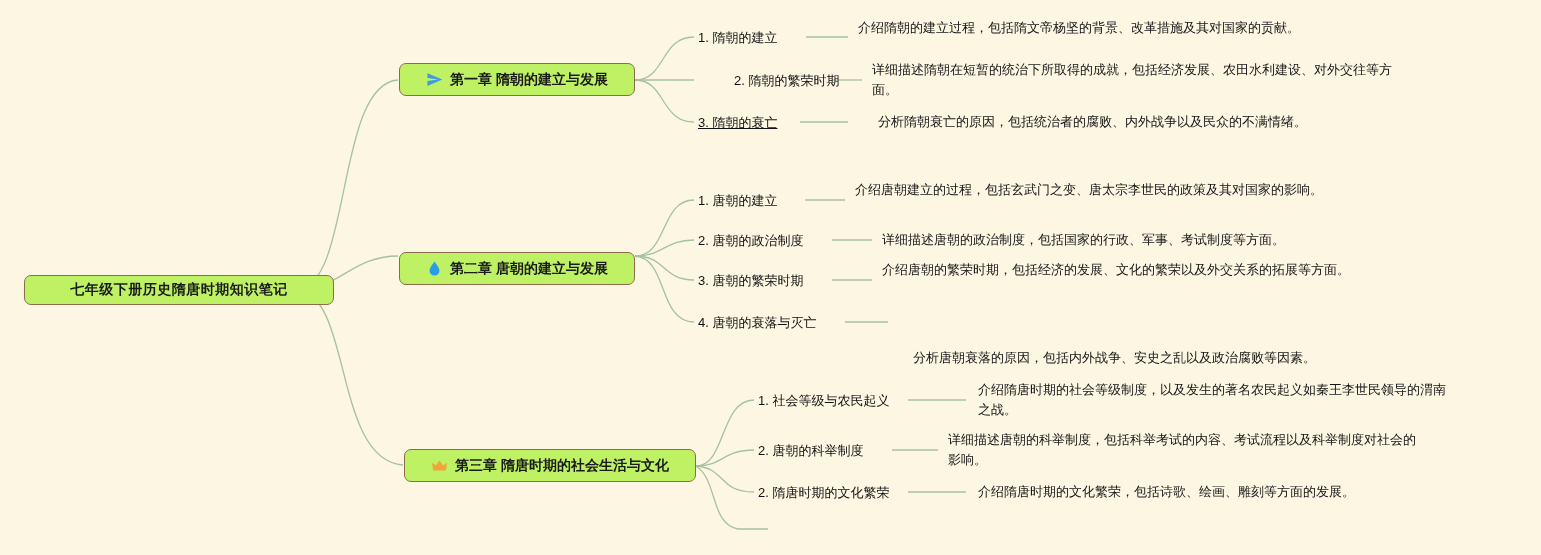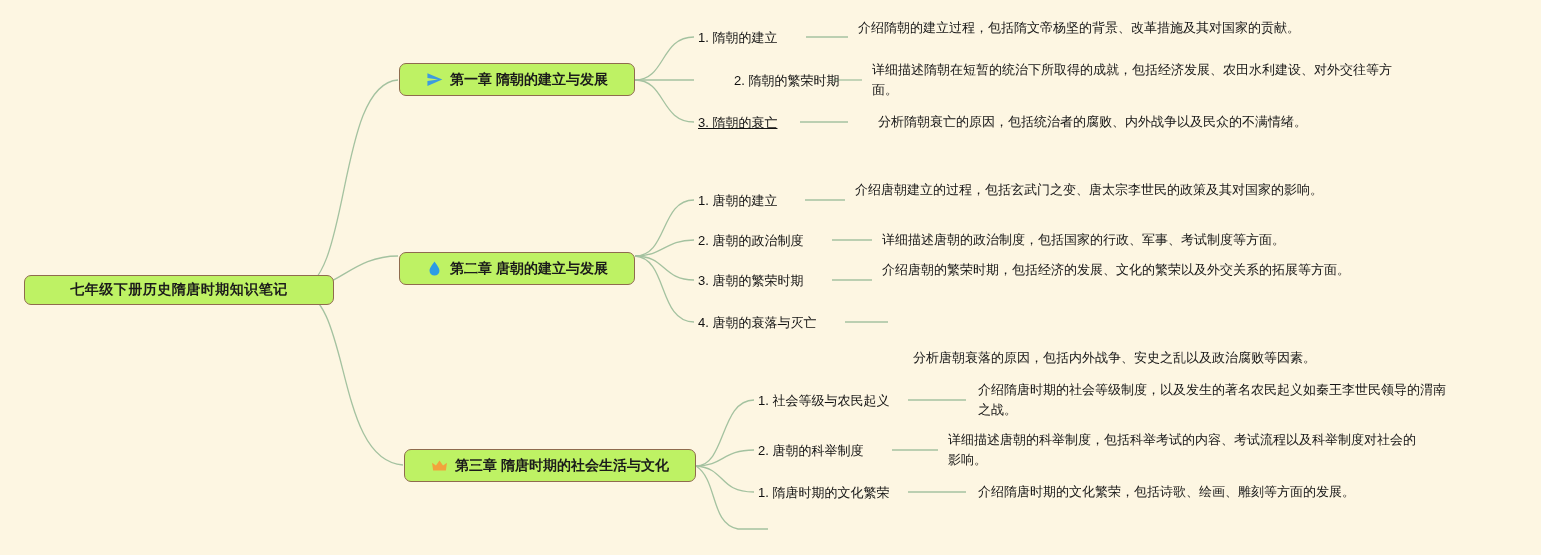--- a/index.html
+++ b/index.html
@@ -102,16 +102,16 @@
 
   <div class="label" style="left:698px;top:314px;">4. 唐朝的衰落与灭亡</div>
   <div class="desc" style="left:913px;top:312px;width:560px;margin-top:36px;">分析唐朝衰落的原因，包括内外战争、安史之乱以及政治腐败等因素。</div>
 
   <div class="label" style="left:758px;top:392px;">1. 社会等级与农民起义</div>
   <div class="desc" style="left:978px;top:380px;width:470px;">介绍隋唐时期的社会等级制度，以及发生的著名农民起义如秦王李世民领导的渭南之战。</div>
 
   <div class="label" style="left:758px;top:442px;">2. 唐朝的科举制度</div>
   <div class="desc" style="left:948px;top:430px;width:468px;">详细描述唐朝的科举制度，包括科举考试的内容、考试流程以及科举制度对社会的影响。</div>
 
-  <div class="label" style="left:758px;top:484px;">1. 隋唐时期的文化繁荣</div>
+  <div class="label" style="left:758px;top:484px;">2. 隋唐时期的文化繁荣</div>
   <div class="desc" style="left:978px;top:482px;width:560px;">介绍隋唐时期的文化繁荣，包括诗歌、绘画、雕刻等方面的发展。</div>
 
 </div>
 
 </body></html>

